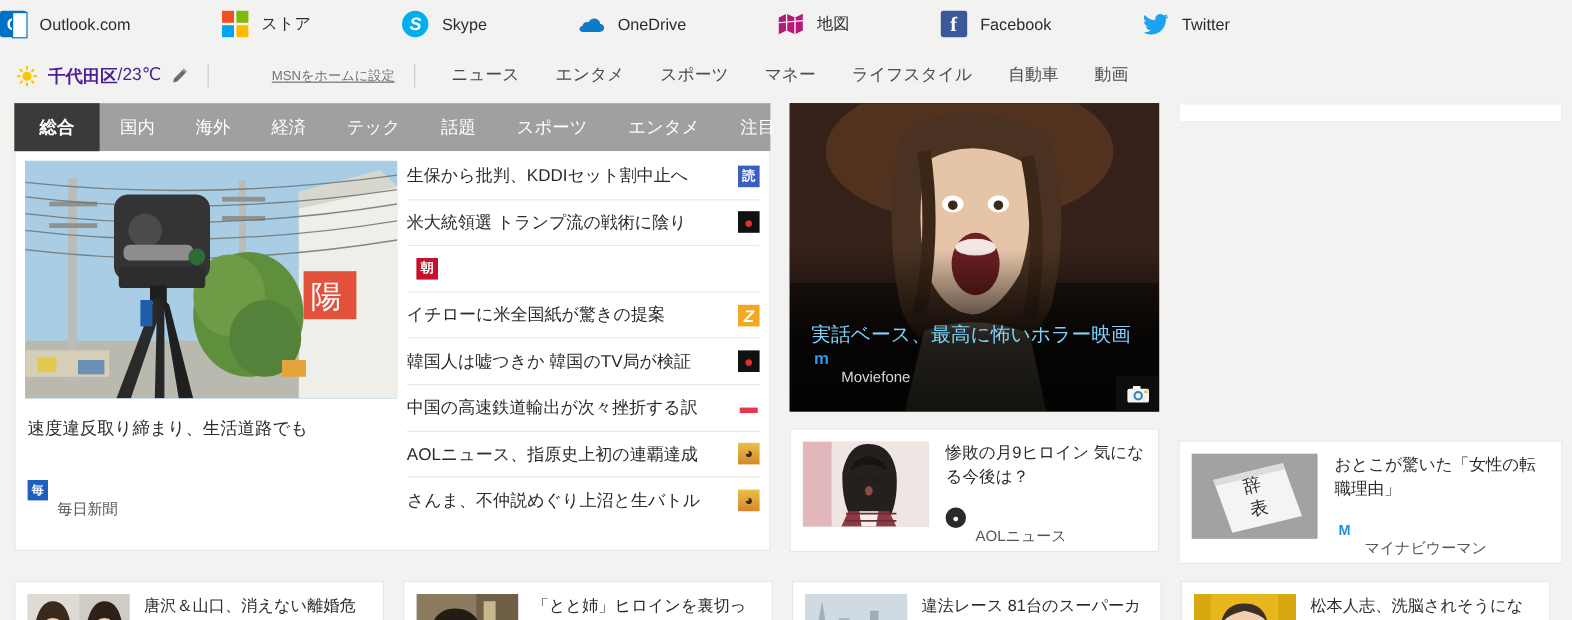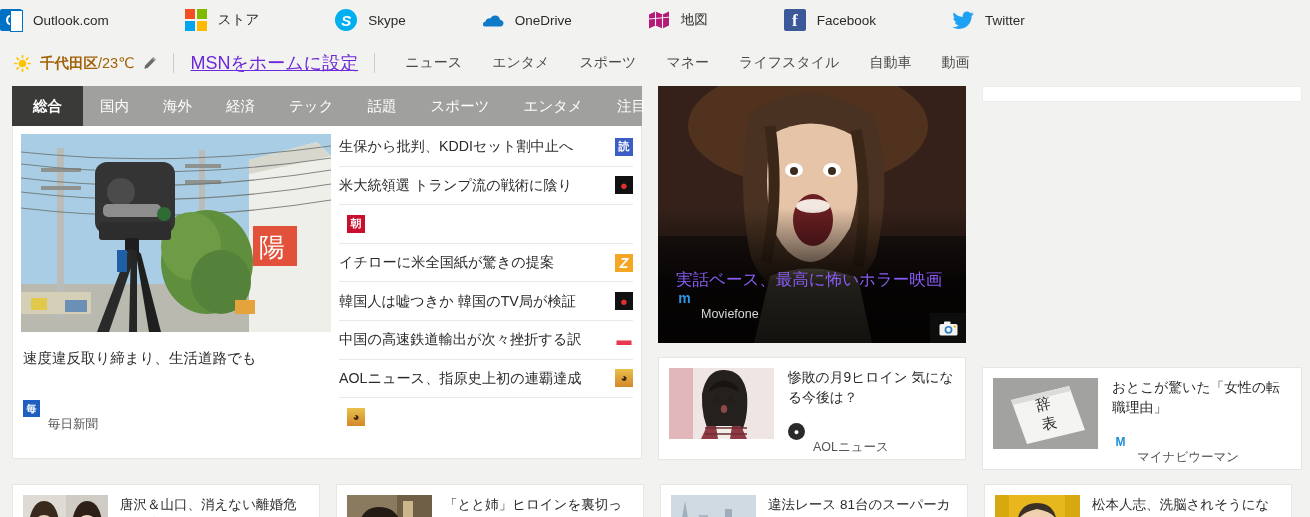--- a/index.html
+++ b/index.html
@@ -61,30 +61,30 @@
   
   .navbar {
     height: 46px;
     display: flex;
     align-items: center;
     padding-left: 14px;
     background: #f2f2f0;
   }
   .wx { display:flex; align-items:center; cursor:pointer; }
   .wx-sun { width:17px; height:17px; margin-right:9px; position:relative; }
-  .wx-text { font-size:14.5px; color:#a16207; font-weight:bold; white-space:nowrap; }
+  .wx-text { font-size:14.5px; color:#4c1d95; font-weight:bold; white-space:nowrap; }
   .wx-temp { font-weight:normal; }
   .wx-pencil { margin-left:9px; width:14px; height:14px; }
   .nav-div {
     width:1px; height:20px; background:#cdcdcb;
     margin: 0 16px;
   }
   .nav-home {
-    font-size:18px; color:#6d28d9; text-decoration:underline;
-    white-space:nowrap; cursor:pointer;
+    font-size:11px; color:#737373; text-decoration:underline;
+    white-space:nowrap; cursor:pointer;margin-left:36px;
   }
   .nav-links { display:flex; align-items:center; margin-left:14px; }
   .nav-link {
     font-size:14px; color:#4a4a4a; margin-right:30px;
     white-space:nowrap; cursor:pointer;
   }
 
   
   .main {
     display: flex;
@@ -164,21 +164,21 @@
     background:#241a16;
     overflow:hidden;
     cursor:pointer;
   }
   .hero-grad {
     position:absolute; left:0; right:0; bottom:0; height:135px;
     background:linear-gradient(to bottom, rgba(0,0,0,0) 0%, rgba(0,0,0,0.78) 55%, rgba(0,0,0,0.88) 100%);
   }
   .hero-title {
     position:absolute; left:18px; right:16px; bottom:52px;
-    color:#8b5cf6; font-size:16.5px; line-height:1.38;
+    color:#7dd3fc; font-size:16.5px; line-height:1.38;
   }
   .hero-src { position:absolute; left:18px; bottom:22px; display:flex; align-items:center; }
   .hero-src .src-name { color:#d8d8d8; font-size:12.5px; }
   .hero-cam {
     position:absolute; right:0; bottom:0;
     width:36px; height:30px;
     background:rgba(20,20,20,0.62);
     display:flex; align-items:center; justify-content:center;
   }
 
@@ -427,20 +427,21 @@
           <span class="hl-text">中国の高速鉄道輸出が次々挫折する訳</span>
           <span class="hl-ico" style="background:transparent;color:#e8384f;font-size:15px">▬</span>
         </div>
 
         <div class="hl">
           <span class="hl-text">AOLニュース、指原史上初の連覇達成</span>
           <span class="hl-ico" style="background:linear-gradient(#e8c04a,#d4882a);color:#3b2a10;font-size:12px">◕</span>
         </div>
 
         <div class="hl">
+          <span class="hl-text">さんま、不仲説めぐり上沼と生バトル</span>
           <span class="hl-ico" style="background:linear-gradient(#e8c04a,#d4882a);color:#3b2a10;font-size:12px">◕</span>
         </div>
 
       </div>
     </div>
   </div>
 
   <div class="col-mid">
 
     <div class="hero">

